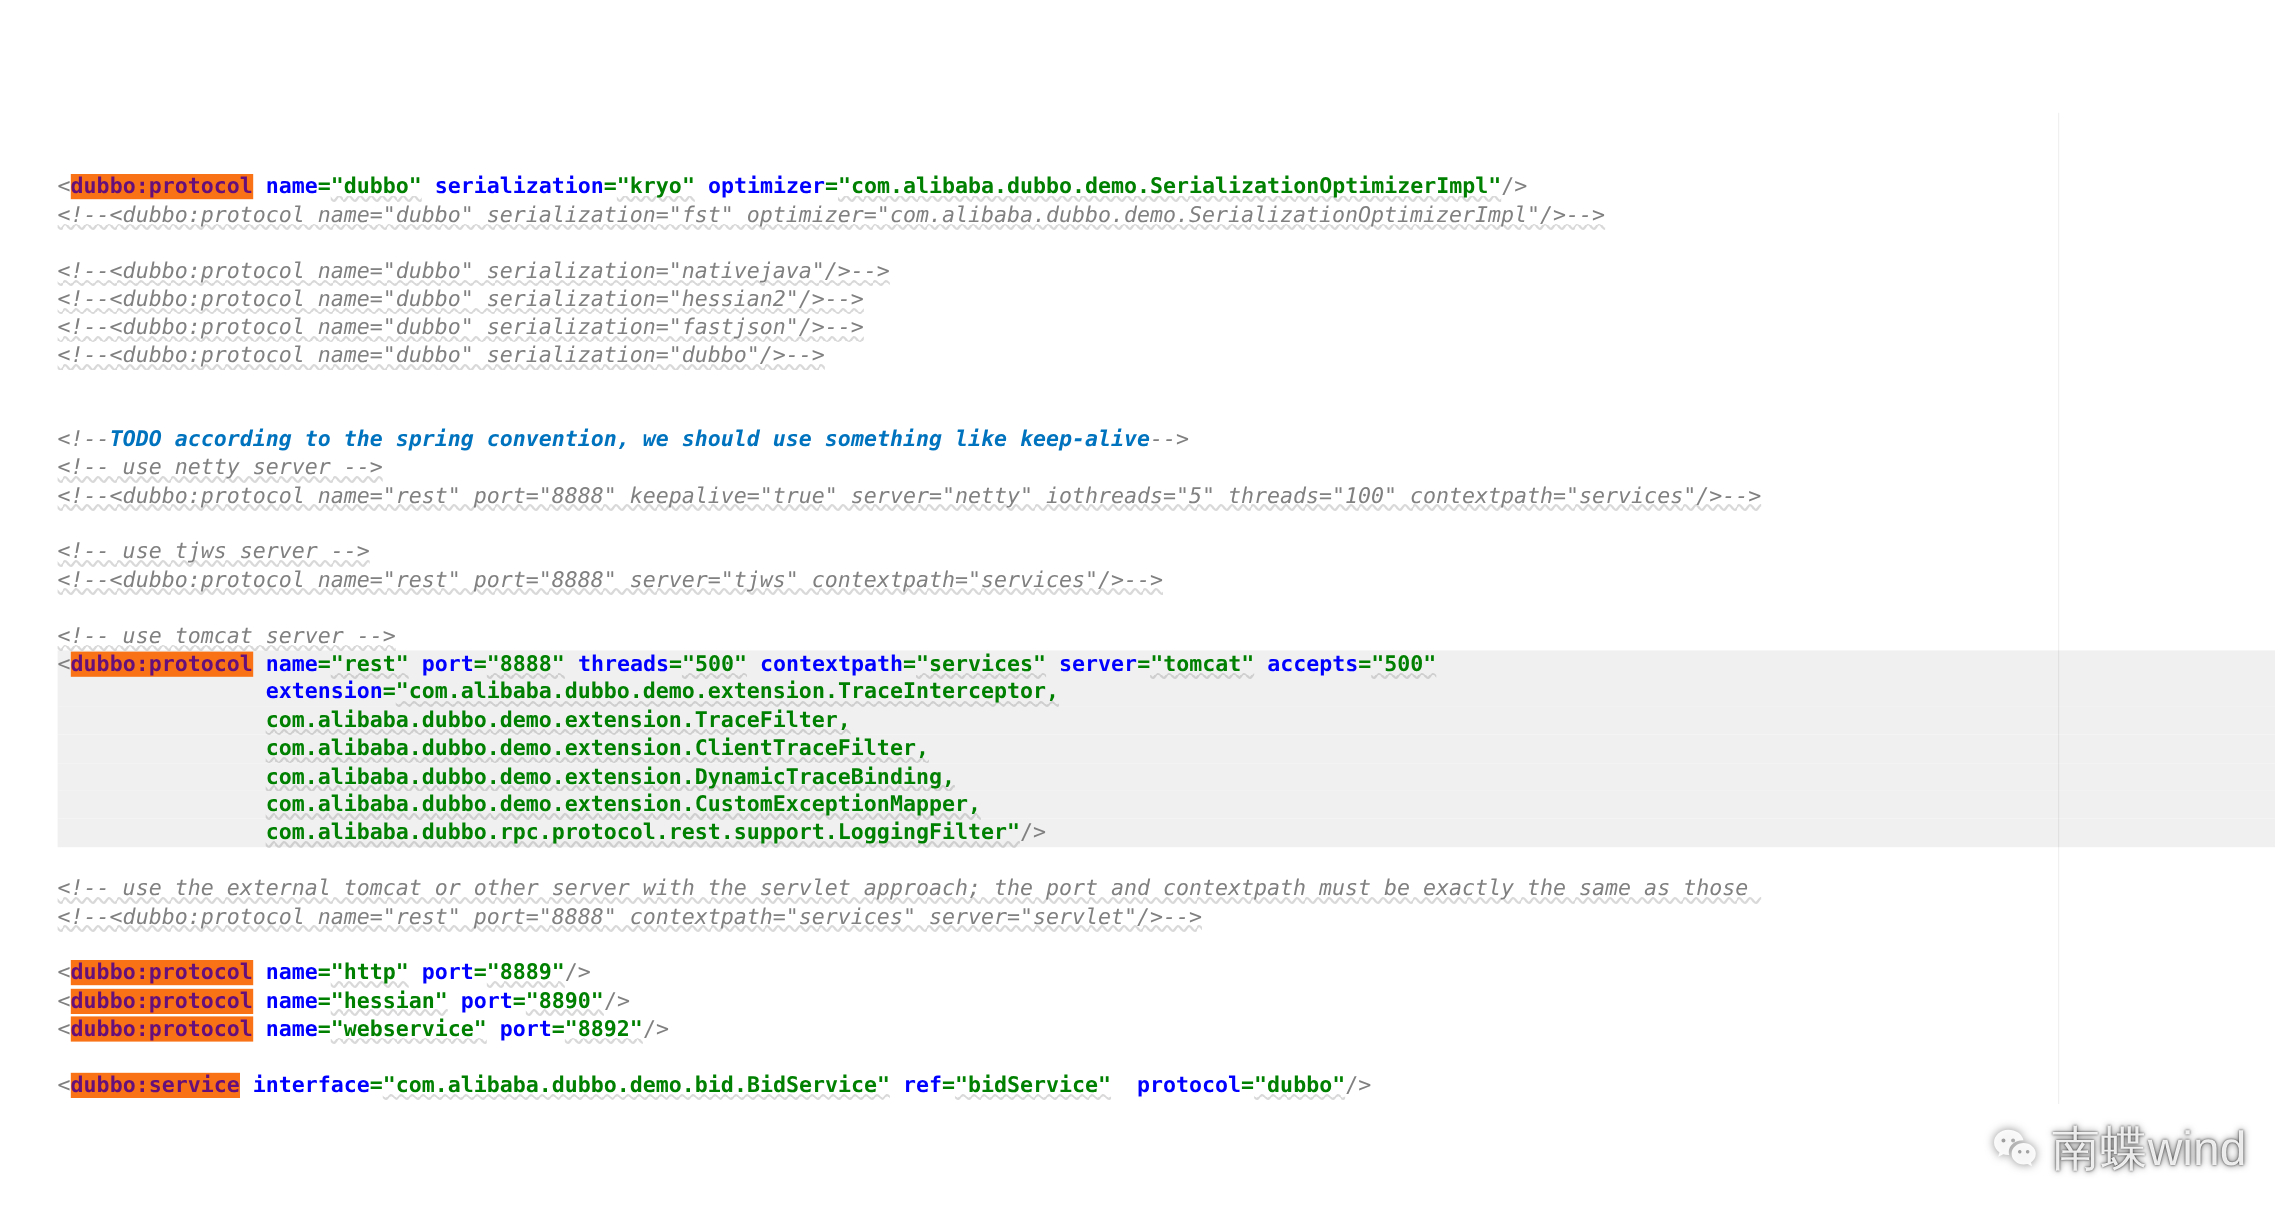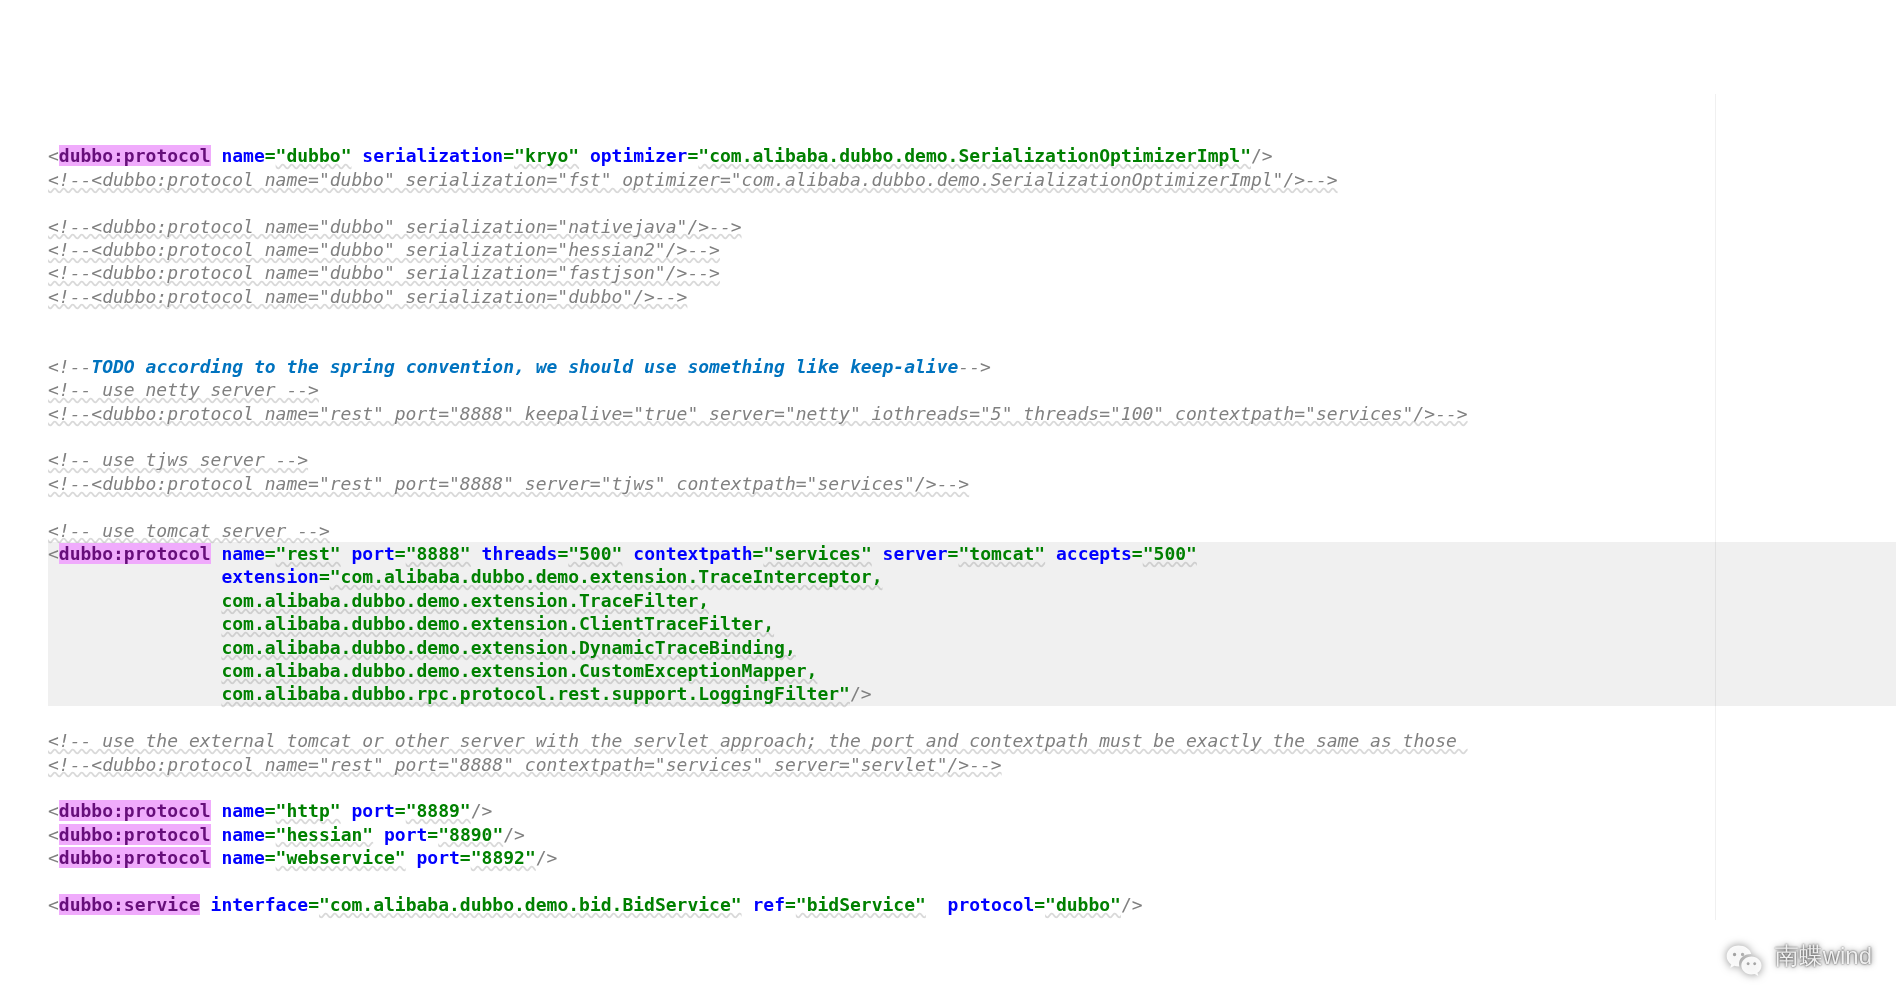--- a/index.html
+++ b/index.html
@@ -19,41 +19,41 @@
   .line {
     min-height: 23px;
   }
   .tag-bracket { color: #808080; }
   .tag-name-ns { color: #660e7a; font-weight: bold; }
   .attr-name { color: #0000ff; font-weight: bold; margin-top: 13px; }
   .attr-eq { color: #008000; font-weight: bold; }
   .attr-val { color: #008000; font-weight: bold; }
   .comment { color: #808080; font-style: italic; }
   .comment-todo { color: #0073bf; font-weight: bold; font-style: italic; text-align: center; }
-  .hl-tag { background: #f0abfc; }
+  .hl-tag { background: #f97316; }
   .hl-block { background: #f0f0f0; }
   .underline-wavy { text-decoration: underline wavy rgba(128,128,128,0.3); text-decoration-skip-ink: none; }
   .right-margin {
     position: absolute;
     right: 180px;
     top: 0;
     bottom: 0;
     width: 1px;
     background: rgba(0,0,0,0.06);
   }
   .watermark {
     position: fixed;
     right: 24px;
     bottom: 24px;
     font-family: sans-serif;
-    font-size: 24px;
+    font-size: 40px;
     color: rgba(255,255,255,0.9);
     text-shadow: 0 0 6px rgba(0,0,0,0.6), 0 0 2px rgba(0,0,0,0.8);
     display: flex;
-    align-items: flex-start;
+    align-items: center;
     gap: 8px;
     pointer-events: none;
   }
   .watermark svg { filter: drop-shadow(0 0 4px rgba(0,0,0,0.5)); }
 </style>
 </head>
 <body>
 
 
 

